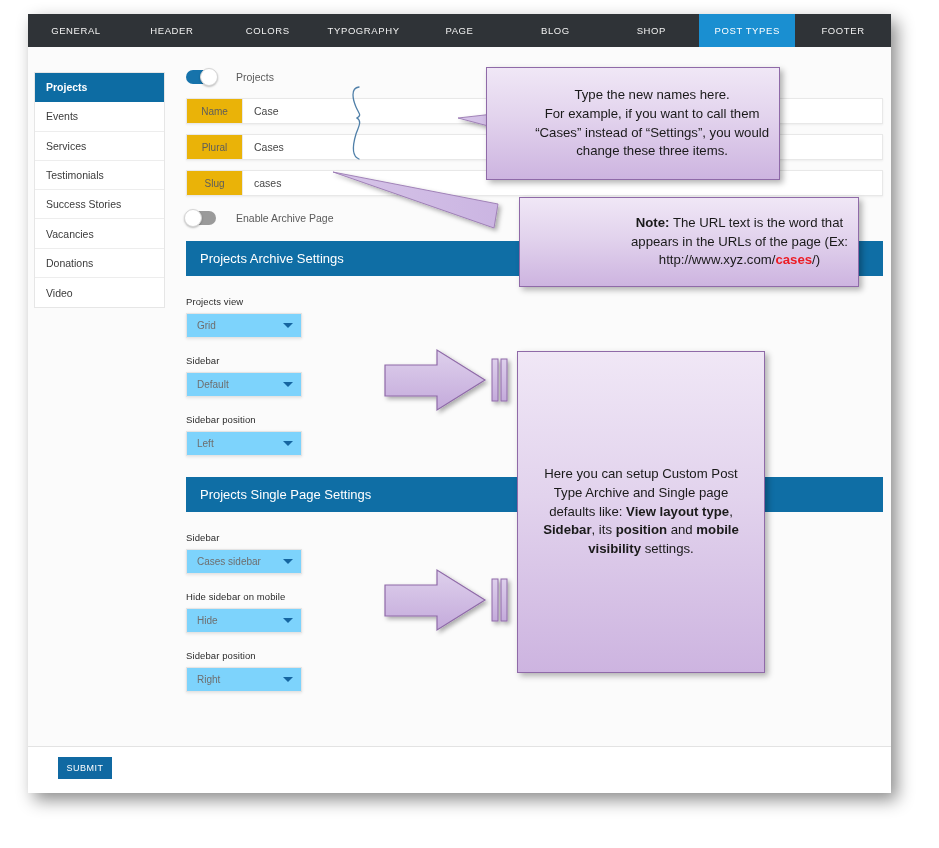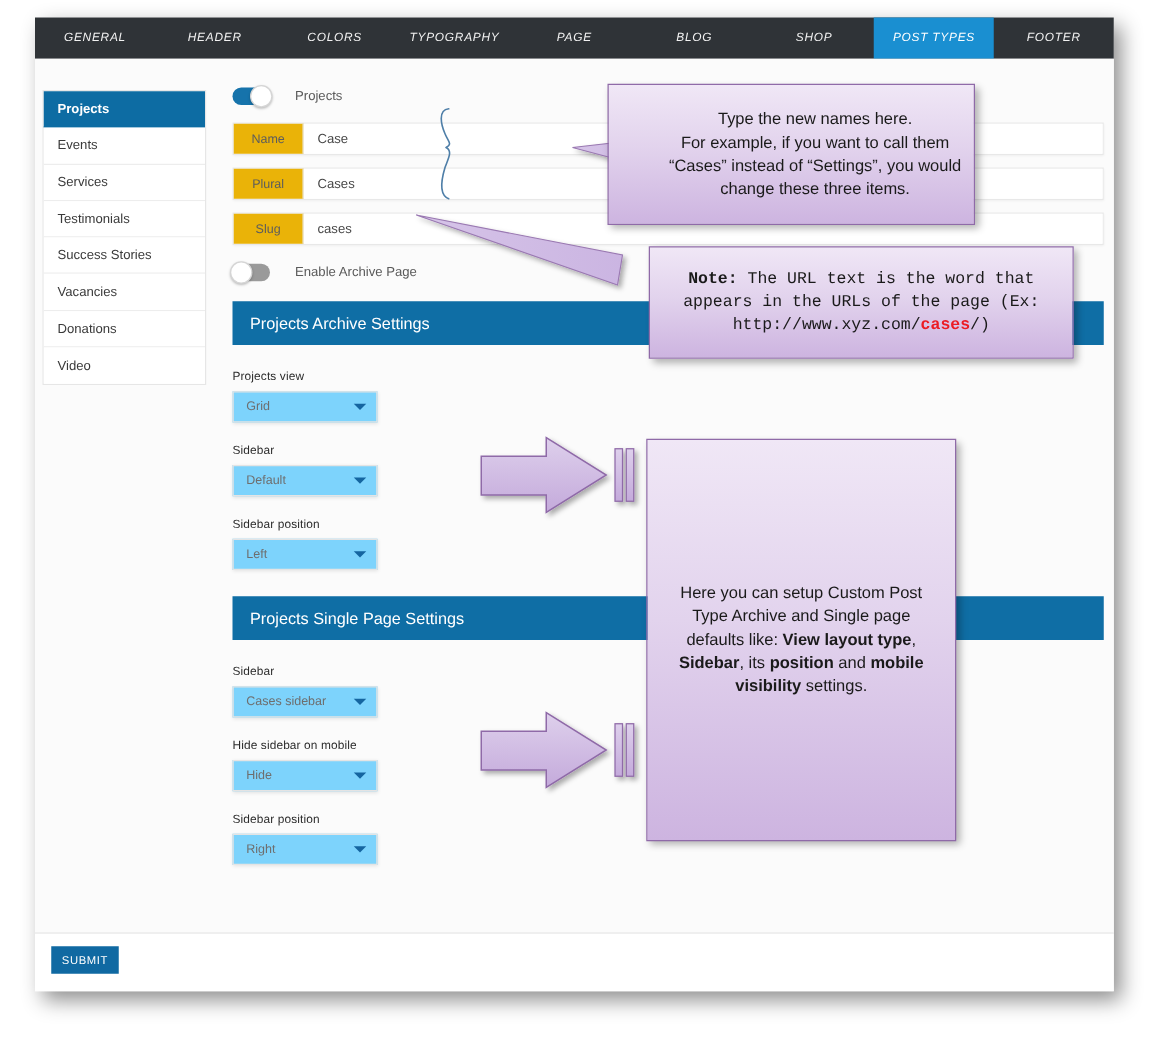--- a/index.html
+++ b/index.html
@@ -26,21 +26,20 @@
   }
 
   
   .topnav {
     position: absolute;
     left: 0; top: 0;
     width: 863px; height: 33px;
     background: #2f3337;
     display: flex;
     align-items: stretch;
-    font-style: italic;
   }
   .topnav-item {
     flex: 1 1 0;
     display: flex;
     align-items: center;
     justify-content: center;
     color: #f2f2f2;
     font-size: 9.5px;
     letter-spacing: 0.6px;
     font-weight: 400;
@@ -195,21 +194,21 @@
 
   
   .footer-area {
     position: absolute;
     left: 0; top: 733px;
     width: 863px; height: 46px;
     background: #ffffff;
   }
   .submit-btn {
     position: absolute;
-    left: 13px; top: 10px;
+    left: 30px; top: 10px;
     width: 54px; height: 22px;
     background: #1069a2;
     color: #ffffff;
     font-size: 9px;
     letter-spacing: 0.5px;
     display: flex; align-items: center; justify-content: center;
     cursor: pointer;
     border: none;
     font-family: "Liberation Sans", sans-serif;
   }
@@ -231,23 +230,22 @@
 
   #callout-names {
     left: 458px; top: 53px;
     width: 294px; height: 113px;
     display: flex; align-items: center; justify-content: flex-end;
     z-index: 30;
   }
   #callout-url {
     left: 491px; top: 183px;
     width: 340px; height: 90px;
-    display: flex; align-items: center; justify-content: center;
+    display: flex; align-items: center; justify-content: flex-end;
     z-index: 30;
-    font-family: Liberation Mono, monospace;
   }
   #callout-setup {
     left: 489px; top: 337px;
     width: 248px; height: 322px;
     display: flex; align-items: center; justify-content: center;
     padding: 0 20px;
     z-index: 30;
   }
 
   

